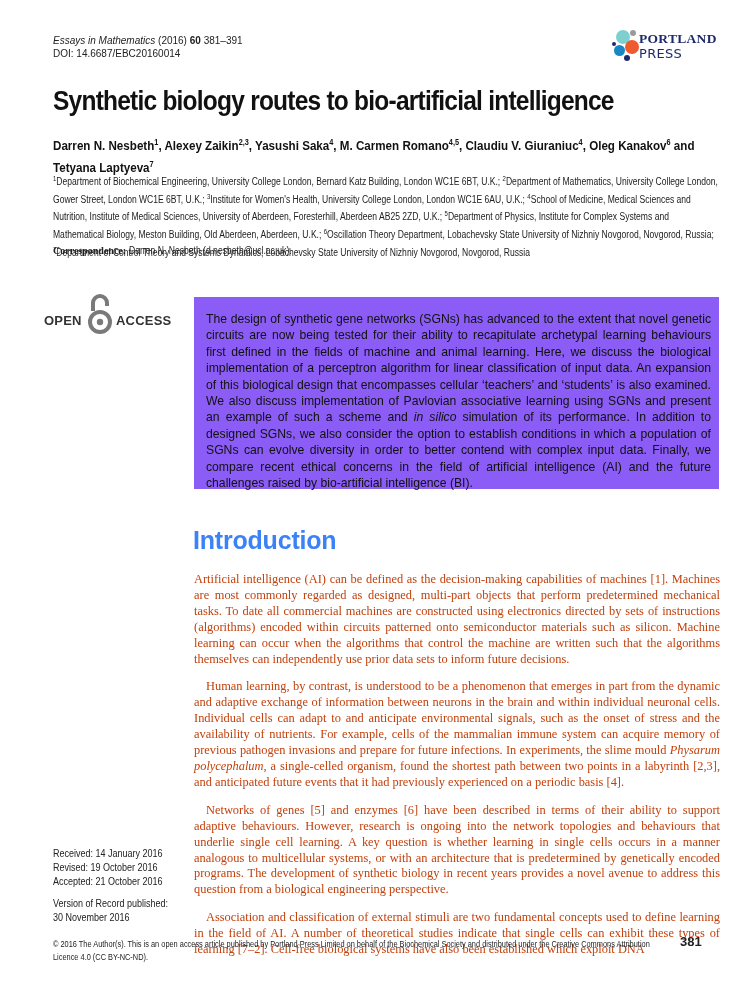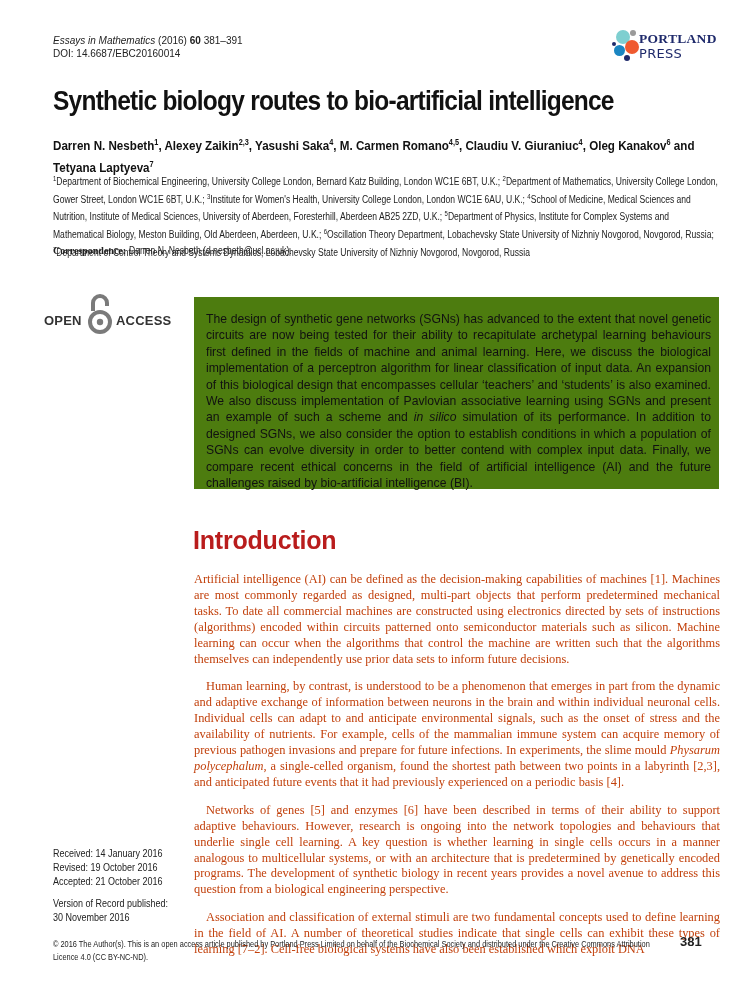--- a/index.html
+++ b/index.html
@@ -26,23 +26,23 @@
 
   .corr { position: absolute; left: 53px; top: 245px; font-size: 10px; color: #222; white-space: nowrap; }
   .corr .lbl { font-weight: bold; font-family: Liberation Serif, serif; }
   .corr .txt { display: inline-block; transform: scaleX(0.86); transform-origin: left center; }
 
   .oa { position: absolute; left: 44px; top: 293px; width: 128px; height: 42px; }
   .oa .open { position: absolute; left: 0; top: 20px; font-size: 13px; font-weight: bold; color: #333; letter-spacing: 0.2px; }
   .oa .access { position: absolute; left: 72px; top: 20px; font-size: 13px; font-weight: bold; color: #333; letter-spacing: 0.2px; }
   .oa svg { position: absolute; left: 43px; top: 0; }
 
-  .abstract { position: absolute; left: 194px; top: 297px; width: 525px; height: 192px; background: #4d7c0f; padding: 14px 8px 0 12px; font-size: 12.2px; line-height: 16.4px; text-align: justify; color: #111; }
+  .abstract { position: absolute; left: 194px; top: 297px; width: 525px; height: 192px; background: #8b5cf6; padding: 14px 8px 0 12px; font-size: 12.2px; line-height: 16.4px; text-align: justify; color: #111; }
 
-  .h-intro { position: absolute; left: 193px; top: 526px; font-size: 25px; font-weight: bold; color: #b91c1c; letter-spacing: -0.2px; }
+  .h-intro { position: absolute; left: 193px; top: 526px; font-size: 25px; font-weight: bold; color: #3b82f6; letter-spacing: -0.2px; }
 
   .body-text { position: absolute; left: 194px; top: 572px; width: 526px; font-family: "Liberation Serif", serif; font-size: 12.4px; line-height: 15.9px; text-align: justify; color: #c2410c; hyphens: manual; }
   .body-text p { text-indent: 0; }
   .body-text p + p { text-indent: 12px; margin-top: 12px; }
   .body-text i { font-style: italic; }
 
   .dates { position: absolute; left: 53px; top: 847px; font-size: 10px; line-height: 14px; color: #222; transform: scaleX(0.9); transform-origin: left top; }
   .dates .gap { height: 8px; }
 
   .footer { position: absolute; left: 53px; top: 938px; width: 700px; font-size: 8.6px; line-height: 12.5px; color: #222; transform: scaleX(0.86); transform-origin: left top; }

